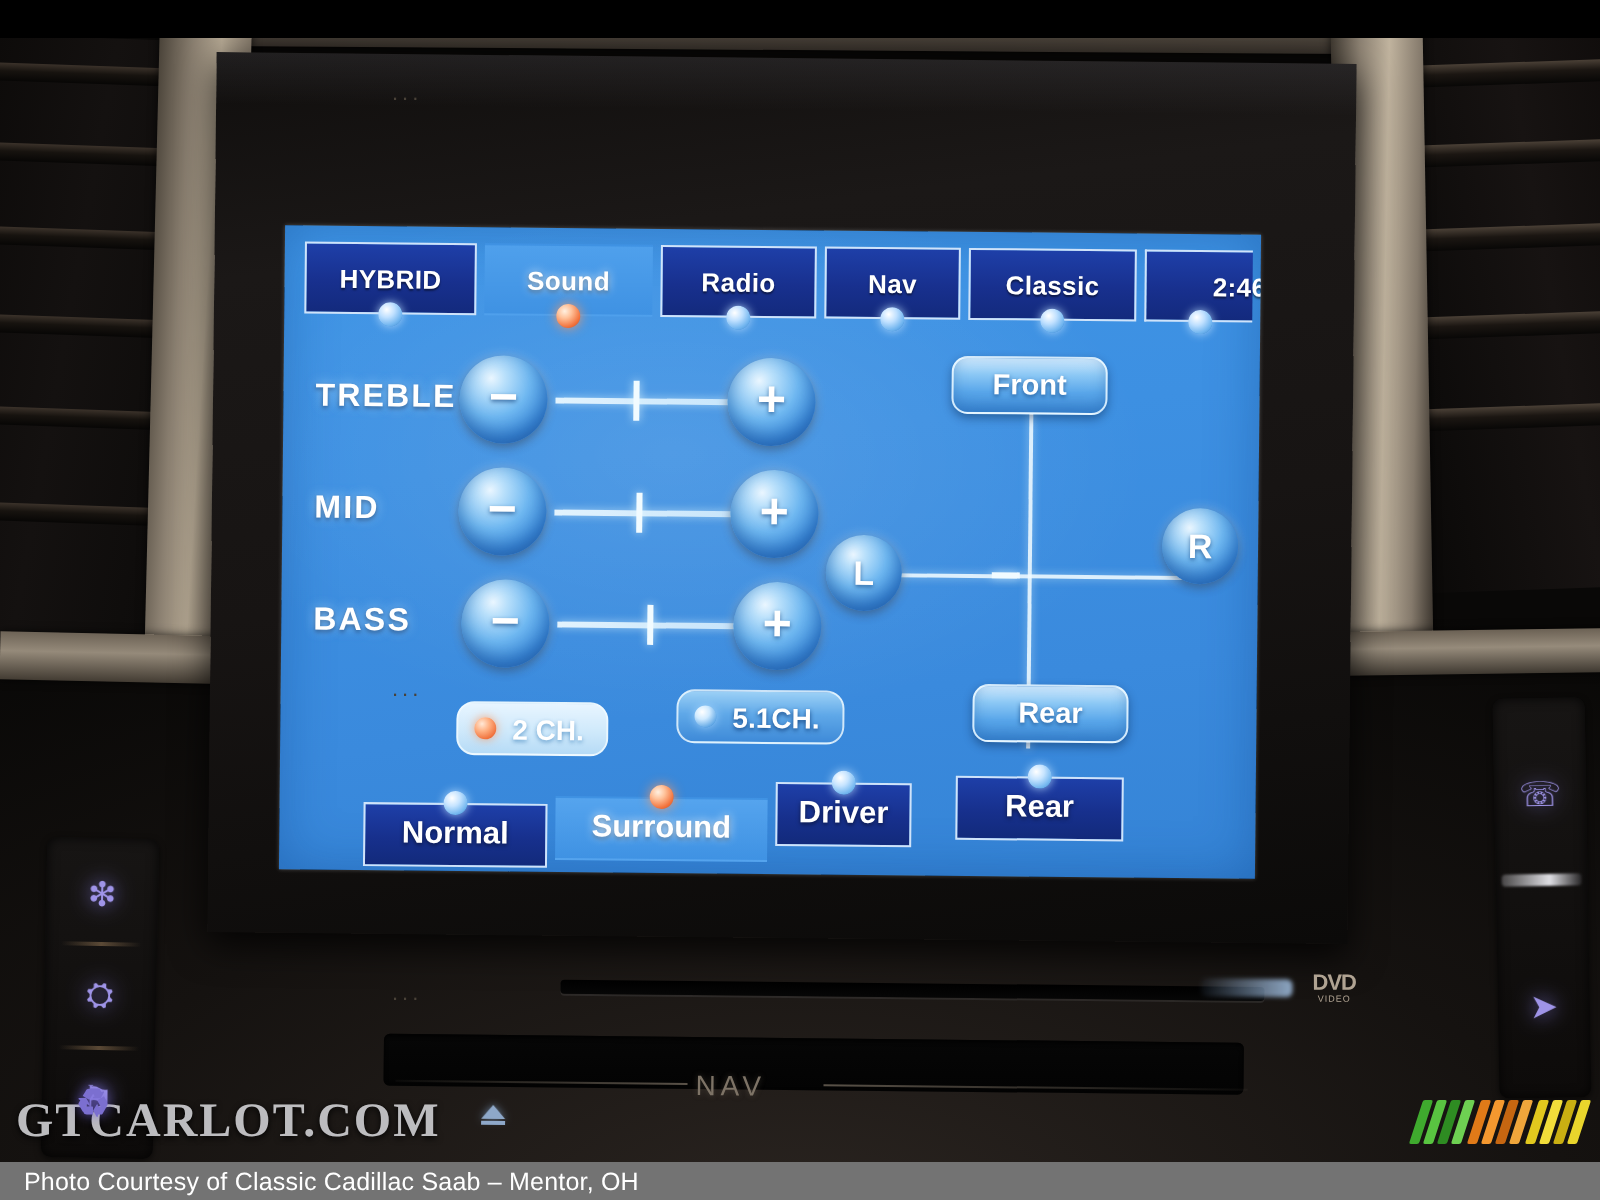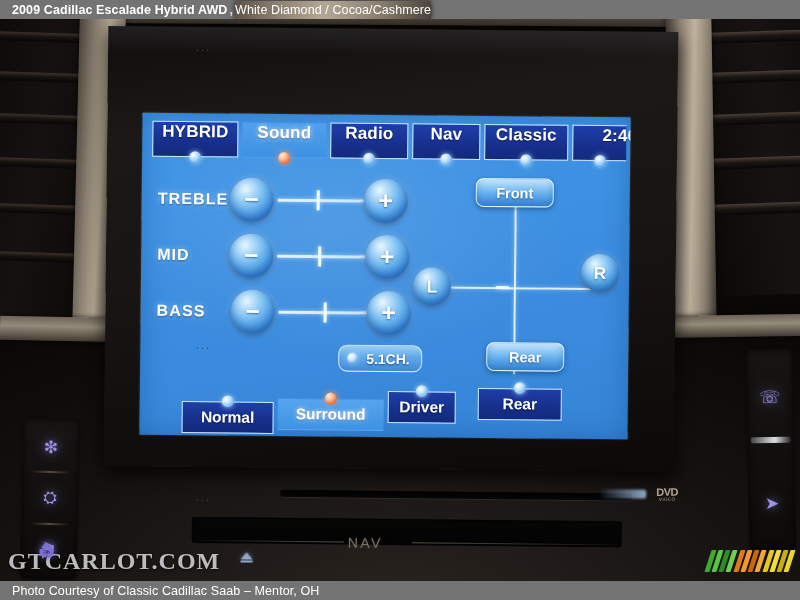--- a/index.html
+++ b/index.html
@@ -142,22 +142,22 @@
 
   
   #tabstrip {
     position: absolute; left: 0; top: 0; width: 488px; height: 52px;
   }
   .tab {
     position: absolute; top: 8px; height: 36px;
     border: 1.6px solid #cfe3fa;
     background: linear-gradient(180deg,#1e3fa8 0%, #18308e 55%, #132a7d 100%);
     color: #ffffff;
-    font-size: 17px; font-weight: bold;
-    display: flex; align-items: flex-start; justify-content: center;
+    font-size: 13px; font-weight: bold;
+    display: flex; align-items: center; justify-content: center;
     letter-spacing: .2px;
     text-shadow: 0 1px 1px rgba(0,0,0,.5);
     white-space: nowrap;
   }
   .tab.active {
     border-color: transparent;
     background: linear-gradient(180deg,#4fa0ec 0%,#3f92e3 100%);
     color: #ffffff;
     text-shadow: 0 0 5px rgba(255,255,255,.8), 0 1px 2px rgba(0,0,0,.45);
   }
@@ -418,24 +418,20 @@
     width: 5px; height: 22px;
     transform: skewX(-18deg);
     border-radius: 1px;
   }
 </style>
 </head>
 <body>
 
 <div id="page">
 
-  <div class="bar" id="title-bar">
-    <span class="model">2009 Cadillac Escalade Hybrid AWD</span><span class="sep">,</span>
-    <span class="trim">White Diamond / Cocoa/Cashmere</span>
-  </div>
 
   <div id="photo">
 
     <div class="dash-base"></div>
 
     <div class="vent-left">
       <div class="louver" style="top:14px"></div>
       <div class="louver" style="top:54px"></div>
       <div class="louver" style="top:96px"></div>
       <div class="louver" style="top:140px"></div>
@@ -545,20 +541,24 @@
           <span>Rear</span>
         </div>
         <div class="orb small" style="left:272px; top:171px;">
           <span class="glyph">L</span>
         </div>
         <div class="orb small" style="left:440px; top:156px;">
           <span class="glyph">R</span>
         </div>
       </div>
 
+      <div class="chbtn pale" style="left:88px; top:237px;">
+        <span class="dot orange"></span>
+        <span>2 CH.</span>
+      </div>
       <div class="chbtn deep" style="left:198px; top:230px;">
         <span class="dot blue"></span>
         <span>5.1CH.</span>
       </div>
 
       <div>
         <div class="btab" style="left:42px; width:92px; top:288px;">
           <span>Normal</span>
           <span class="led"></span>
         </div>

